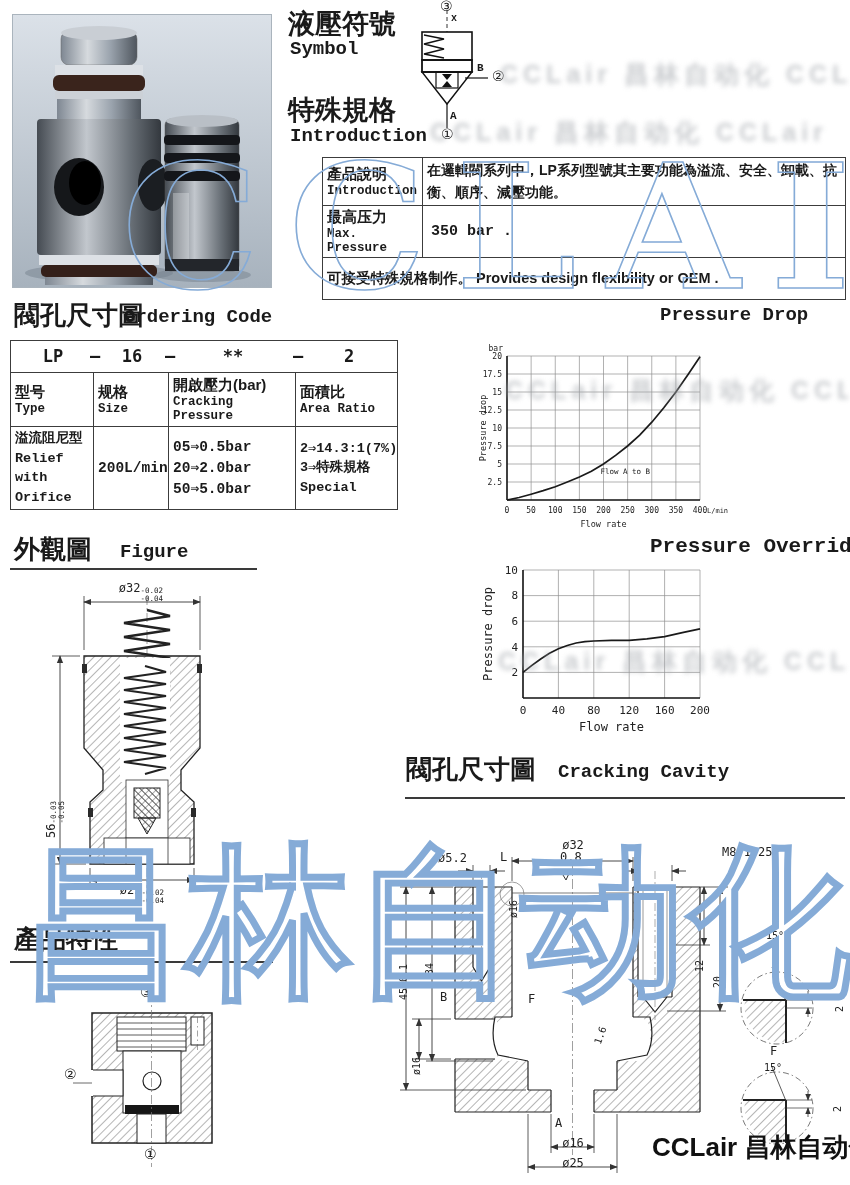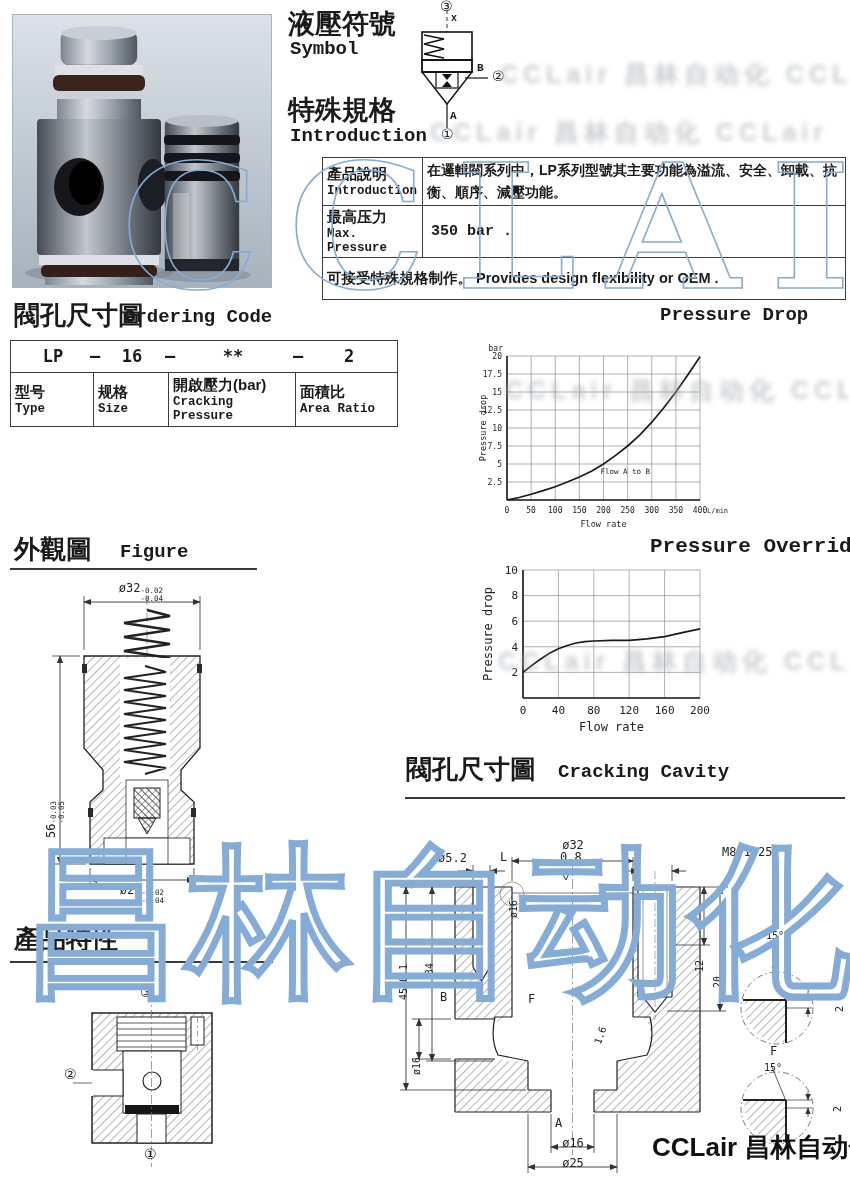--- a/index.html
+++ b/index.html
@@ -184,20 +184,32 @@
         <div class="cell-en">Size</div>
       </td>
       <td>
         <div class="cell-zh">開啟壓力(bar)</div>
         <div class="cell-en">Cracking Pressure</div>
       </td>
       <td>
         <div class="cell-zh">面積比</div>
         <div class="cell-en">Area Ratio</div>
       </td>
+    </tr>
+    <tr style="height:66px">
+      <td class="pre">溢流阻尼型
+Relief with
+Orifice</td>
+      <td class="pre" style="font-size:14.5px">200L/min</td>
+      <td class="pre" style="font-size:14.5px">05⇒0.5bar
+20⇒2.0bar
+50⇒5.0bar</td>
+      <td class="pre">2⇒14.3:1(7%)
+3⇒特殊規格
+Special</td>
     </tr>
   </tbody>
     </table>
 
   <div class="abs en" style="left:660px;top:304px;font-size:19px">Pressure Drop</div>
   <div id="pd" class="chart-box" style="left:462px;top:336px"><svg width="300" height="194" xmlns="http://www.w3.org/2000/svg" fill="#222">
         <text x="45" y="177" text-anchor="middle" font-size="8">0</text>
         <line x1="69.125" y1="20" x2="69.125" y2="164" stroke="#8f8f8f" stroke-width="0.7"></line>
         <text x="69.125" y="177" text-anchor="middle" font-size="8">50</text>
         <line x1="93.25" y1="20" x2="93.25" y2="164" stroke="#8f8f8f" stroke-width="0.7"></line>

